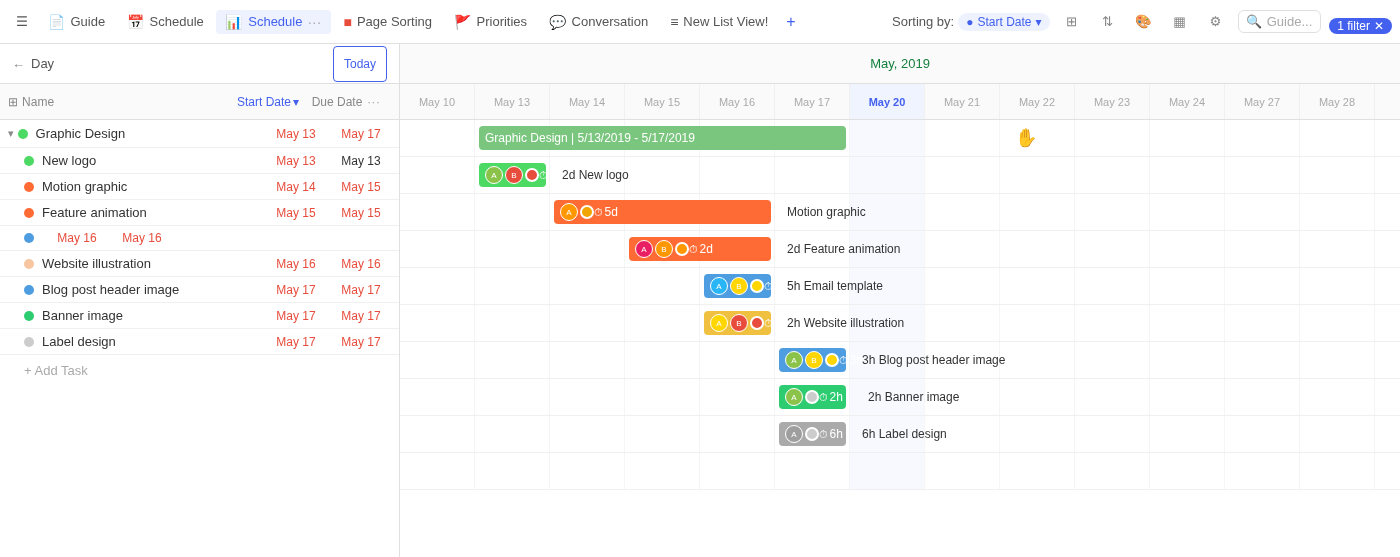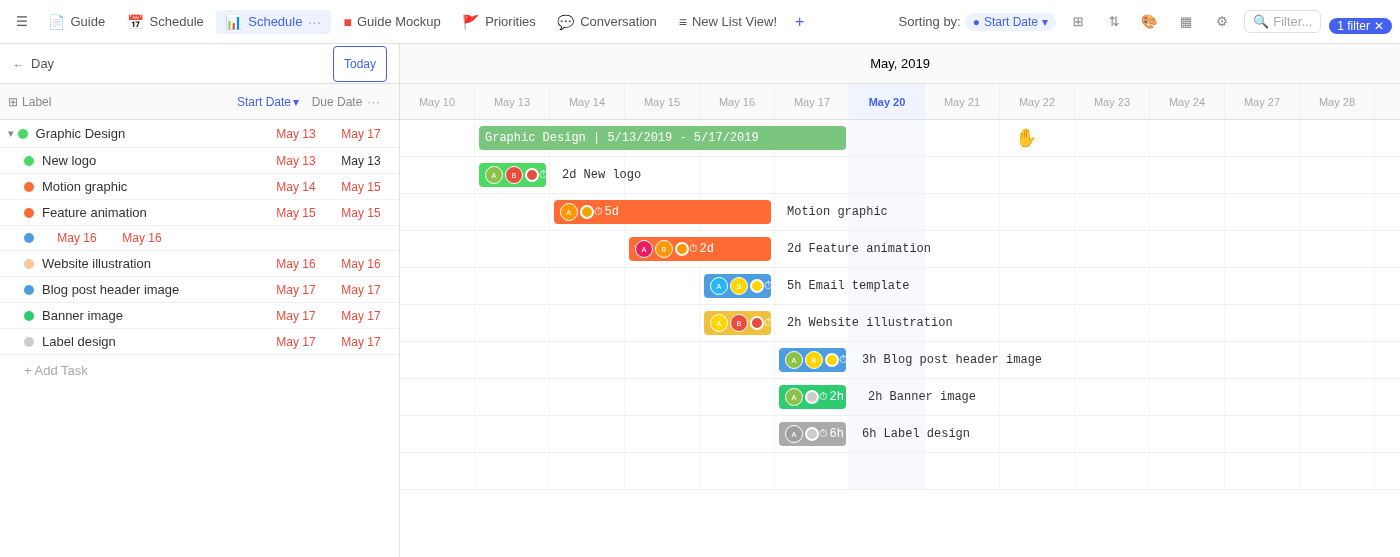--- a/index.html
+++ b/index.html
@@ -89,35 +89,35 @@
 
     
     .gantt-panel { flex: 1; overflow-x: auto; overflow-y: auto; }
 
     .gantt-header {
       display: flex; align-items: center; height: 40px;
       border-bottom: 1px solid #e0e0e0; background: #fafafa; position: sticky; top: 0; z-index: 10;
     }
     .month-label {
       position: absolute; left: 50%; transform: translateX(-50%);
-      font-size: 13px; color: #000000; pointer-events: none;
+      font-size: 13px; color: #15803d; pointer-events: none;
     }
     .gantt-cols-row {
       display: flex; height: 36px; border-bottom: 1px solid #e0e0e0;
       background: #fafafa; position: sticky; top: 40px; z-index: 9;
     }
     .gantt-col-head {
       width: 75px; min-width: 75px; text-align: center; font-size: 11px; color: #aaa;
       display: flex; align-items: center; justify-content: center; border-right: 1px solid #f0f0f0;
     }
     .gantt-col-head.today-col { color: #4361ee; font-weight: 600; background: #f0f4ff; }
 
     .gantt-rows { position: relative; }
     .gantt-row {
-      display: flex; height: 37px; border-bottom: 1px solid #f0f0f0; position: relative; align-items: center; font-family: Liberation Mono, monospace;
+      display: flex; height: 37px; border-bottom: 1px solid #f0f0f0; position: relative; align-items: center;
     }
     .gantt-cell {
       width: 75px; min-width: 75px; height: 100%; border-right: 1px solid #f5f5f5;
       flex-shrink: 0;
     }
     .gantt-cell.today-col { background: #f8f9ff; }
     .gantt-bar {
       position: absolute; top: 50%; transform: translateY(-50%);
       border-radius: 4px; height: 24px; display: flex; align-items: center;
       padding: 0 6px; font-size: 12px; color: #fff; white-space: nowrap;
@@ -151,21 +151,21 @@
     <span class="tab-icon">📅</span>
     <span>Schedule</span>
   </button>
   <button class="nav-tab active">
     <span class="tab-icon">📊</span>
     <span>Schedule</span>
     <span style="color:#aaa;font-size:14px;">···</span>
   </button>
   <button class="nav-tab">
     <span class="tab-icon" style="color:#e74c3c;">■</span>
-    <span>Guide Mockup</span>
+    <span>Page Sorting</span>
   </button>
   <button class="nav-tab">
     <span class="tab-icon">🚩</span>
     <span>Priorities</span>
   </button>
   <button class="nav-tab">
     <span class="tab-icon">💬</span>
     <span>Conversation</span>
   </button>
   <button class="nav-tab">
@@ -183,21 +183,21 @@
         <span>▾</span>
       </div>
     </div>
     <button class="nav-action-btn">⊞</button>
     <button class="nav-action-btn">⇅</button>
     <button class="nav-action-btn">🎨</button>
     <button class="nav-action-btn">▦</button>
     <button class="nav-action-btn">⚙</button>
     <div class="filter-input">
       <span style="color:#aaa;">🔍</span>
-      <span style="color:#aaa;">Filter...</span>
+      <span style="color:#aaa;">Guide...</span>
     </div>
     <div class="filter-badge">
       <span>1 filter</span>
       <span class="close">✕</span>
     </div>
   </div>
 </div>
 
 <div class="main-layout">
 
@@ -205,21 +205,21 @@
     <div class="day-header">
       <div class="day-label">
         <span style="cursor:pointer; color:#888;">←</span>
         <span>Day</span>
       </div>
       <button class="today-btn">Today</button>
     </div>
     <div class="col-headers">
       <div class="col-name">
         <span style="cursor:pointer; color:#888;">⊞</span>
-        <span>Label</span>
+        <span>Name</span>
       </div>
       <div class="col-start">
         <span>Start Date</span>
         <span>▾</span>
       </div>
       <div class="col-due">
         <span>Due Date</span>
       </div>
       <div class="col-more" style="color:#aaa; cursor:pointer;">···</div>
     </div>

